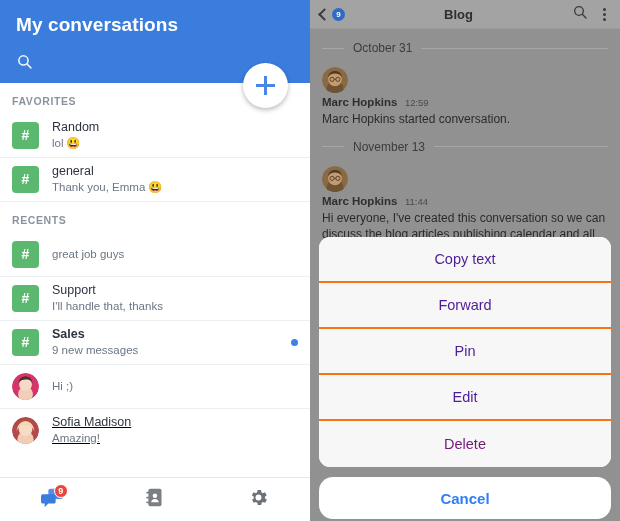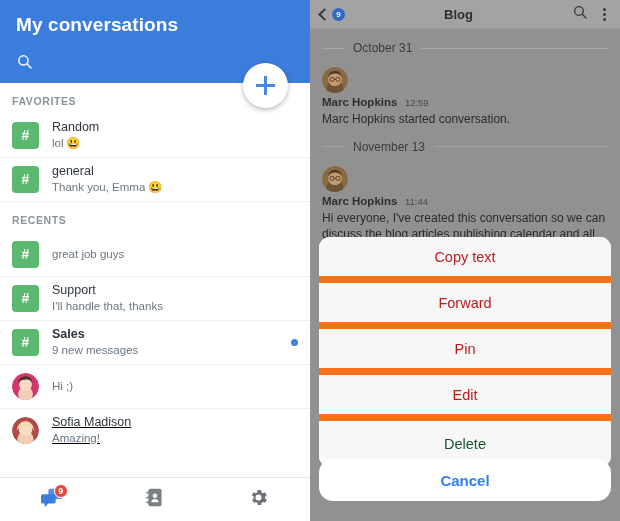--- a/index.html
+++ b/index.html
@@ -232,32 +232,32 @@
     left:9px; right:9px;
     bottom:54px;
     background:#f7f7f7;
     border-radius:11px;
     overflow:hidden;
   }
   .sheet-item {
     height:46px;
     display:flex; align-items:center; justify-content:center;
     font-size:14.5px;
-    color:#b91c1c;
-    border-bottom:7px solid #f97316;
+    color:#4c1d95;
+    border-bottom:2px solid #f97316;
     cursor:pointer;
     background:#f7f7f7;
   }
   .sheet-item:last-child { border-bottom:none; }
-  .sheet-item.destructive { color:#14532d; }
+  .sheet-item.destructive { color:#701a75; }
   .sheet-cancel {
     position:absolute;
     z-index:10;
     left:9px; right:9px;
-    bottom:20px;
+    bottom:2px;
     height:42px;
     background:#ffffff;
     border-radius:14px;
     display:flex; align-items:center; justify-content:center;
     font-size:15px; font-weight:bold;
     color:#2f7ff5;
     cursor:pointer;
   }
 </style>
 </head>

